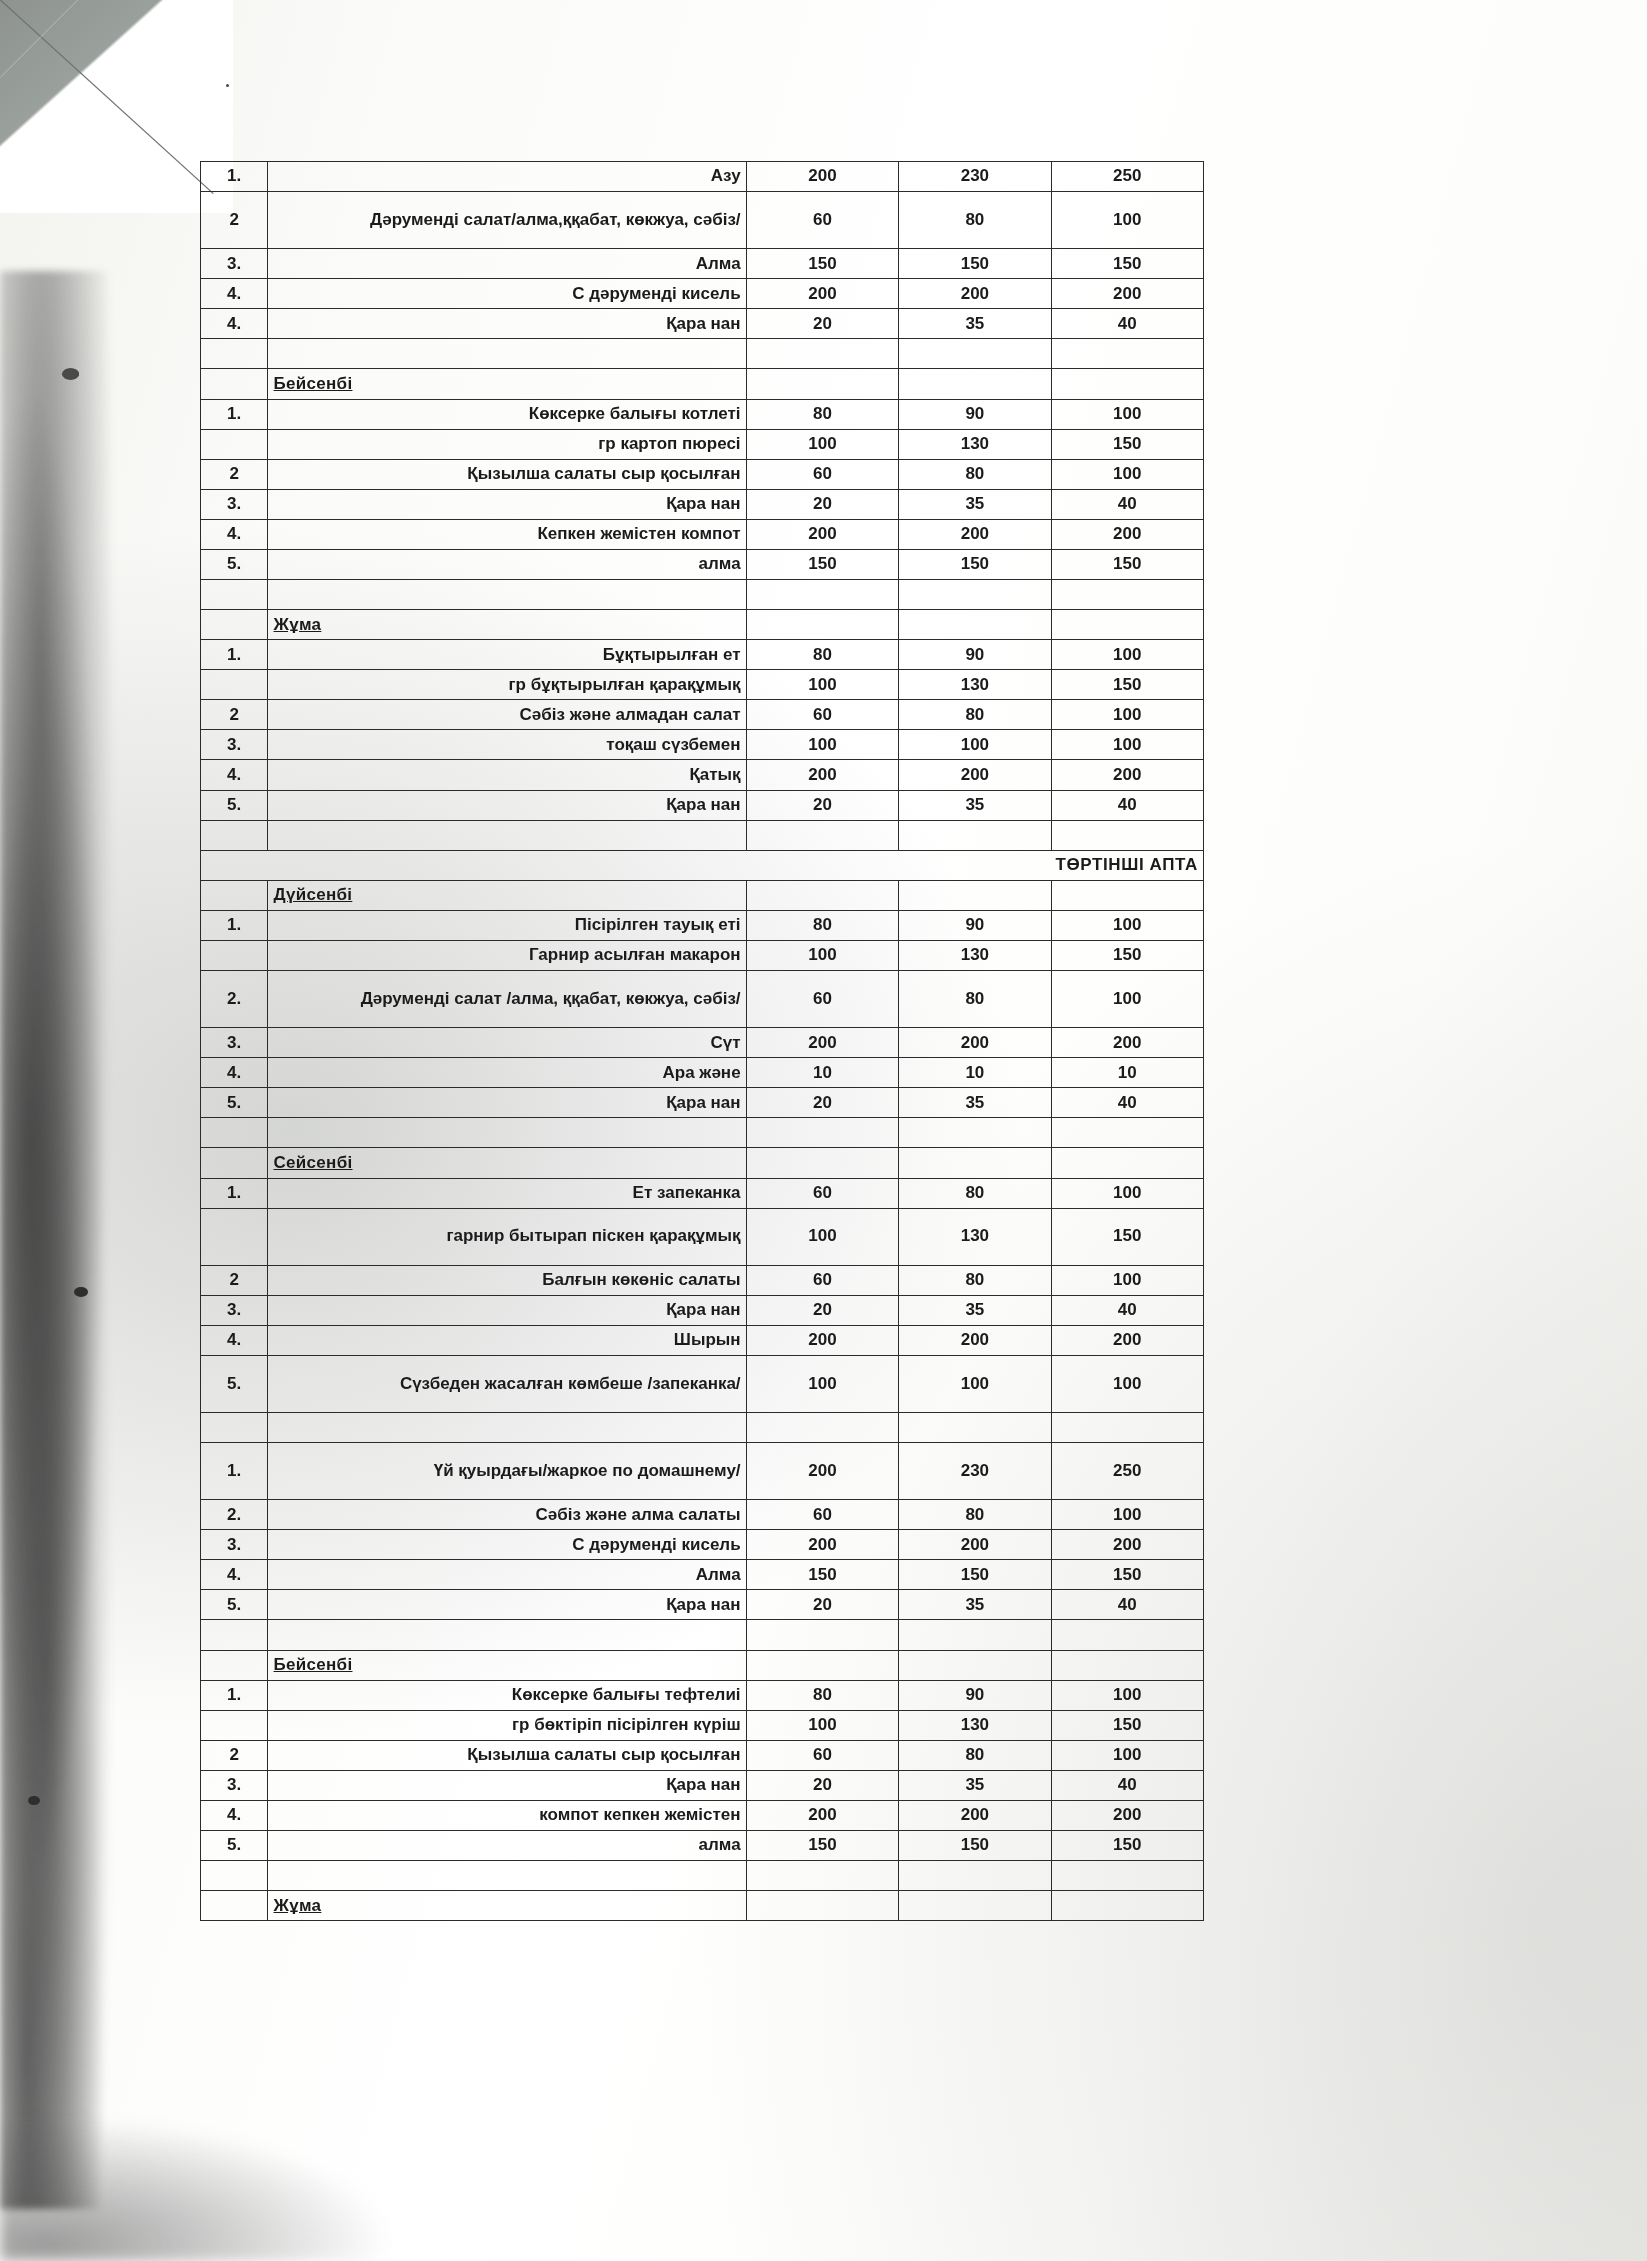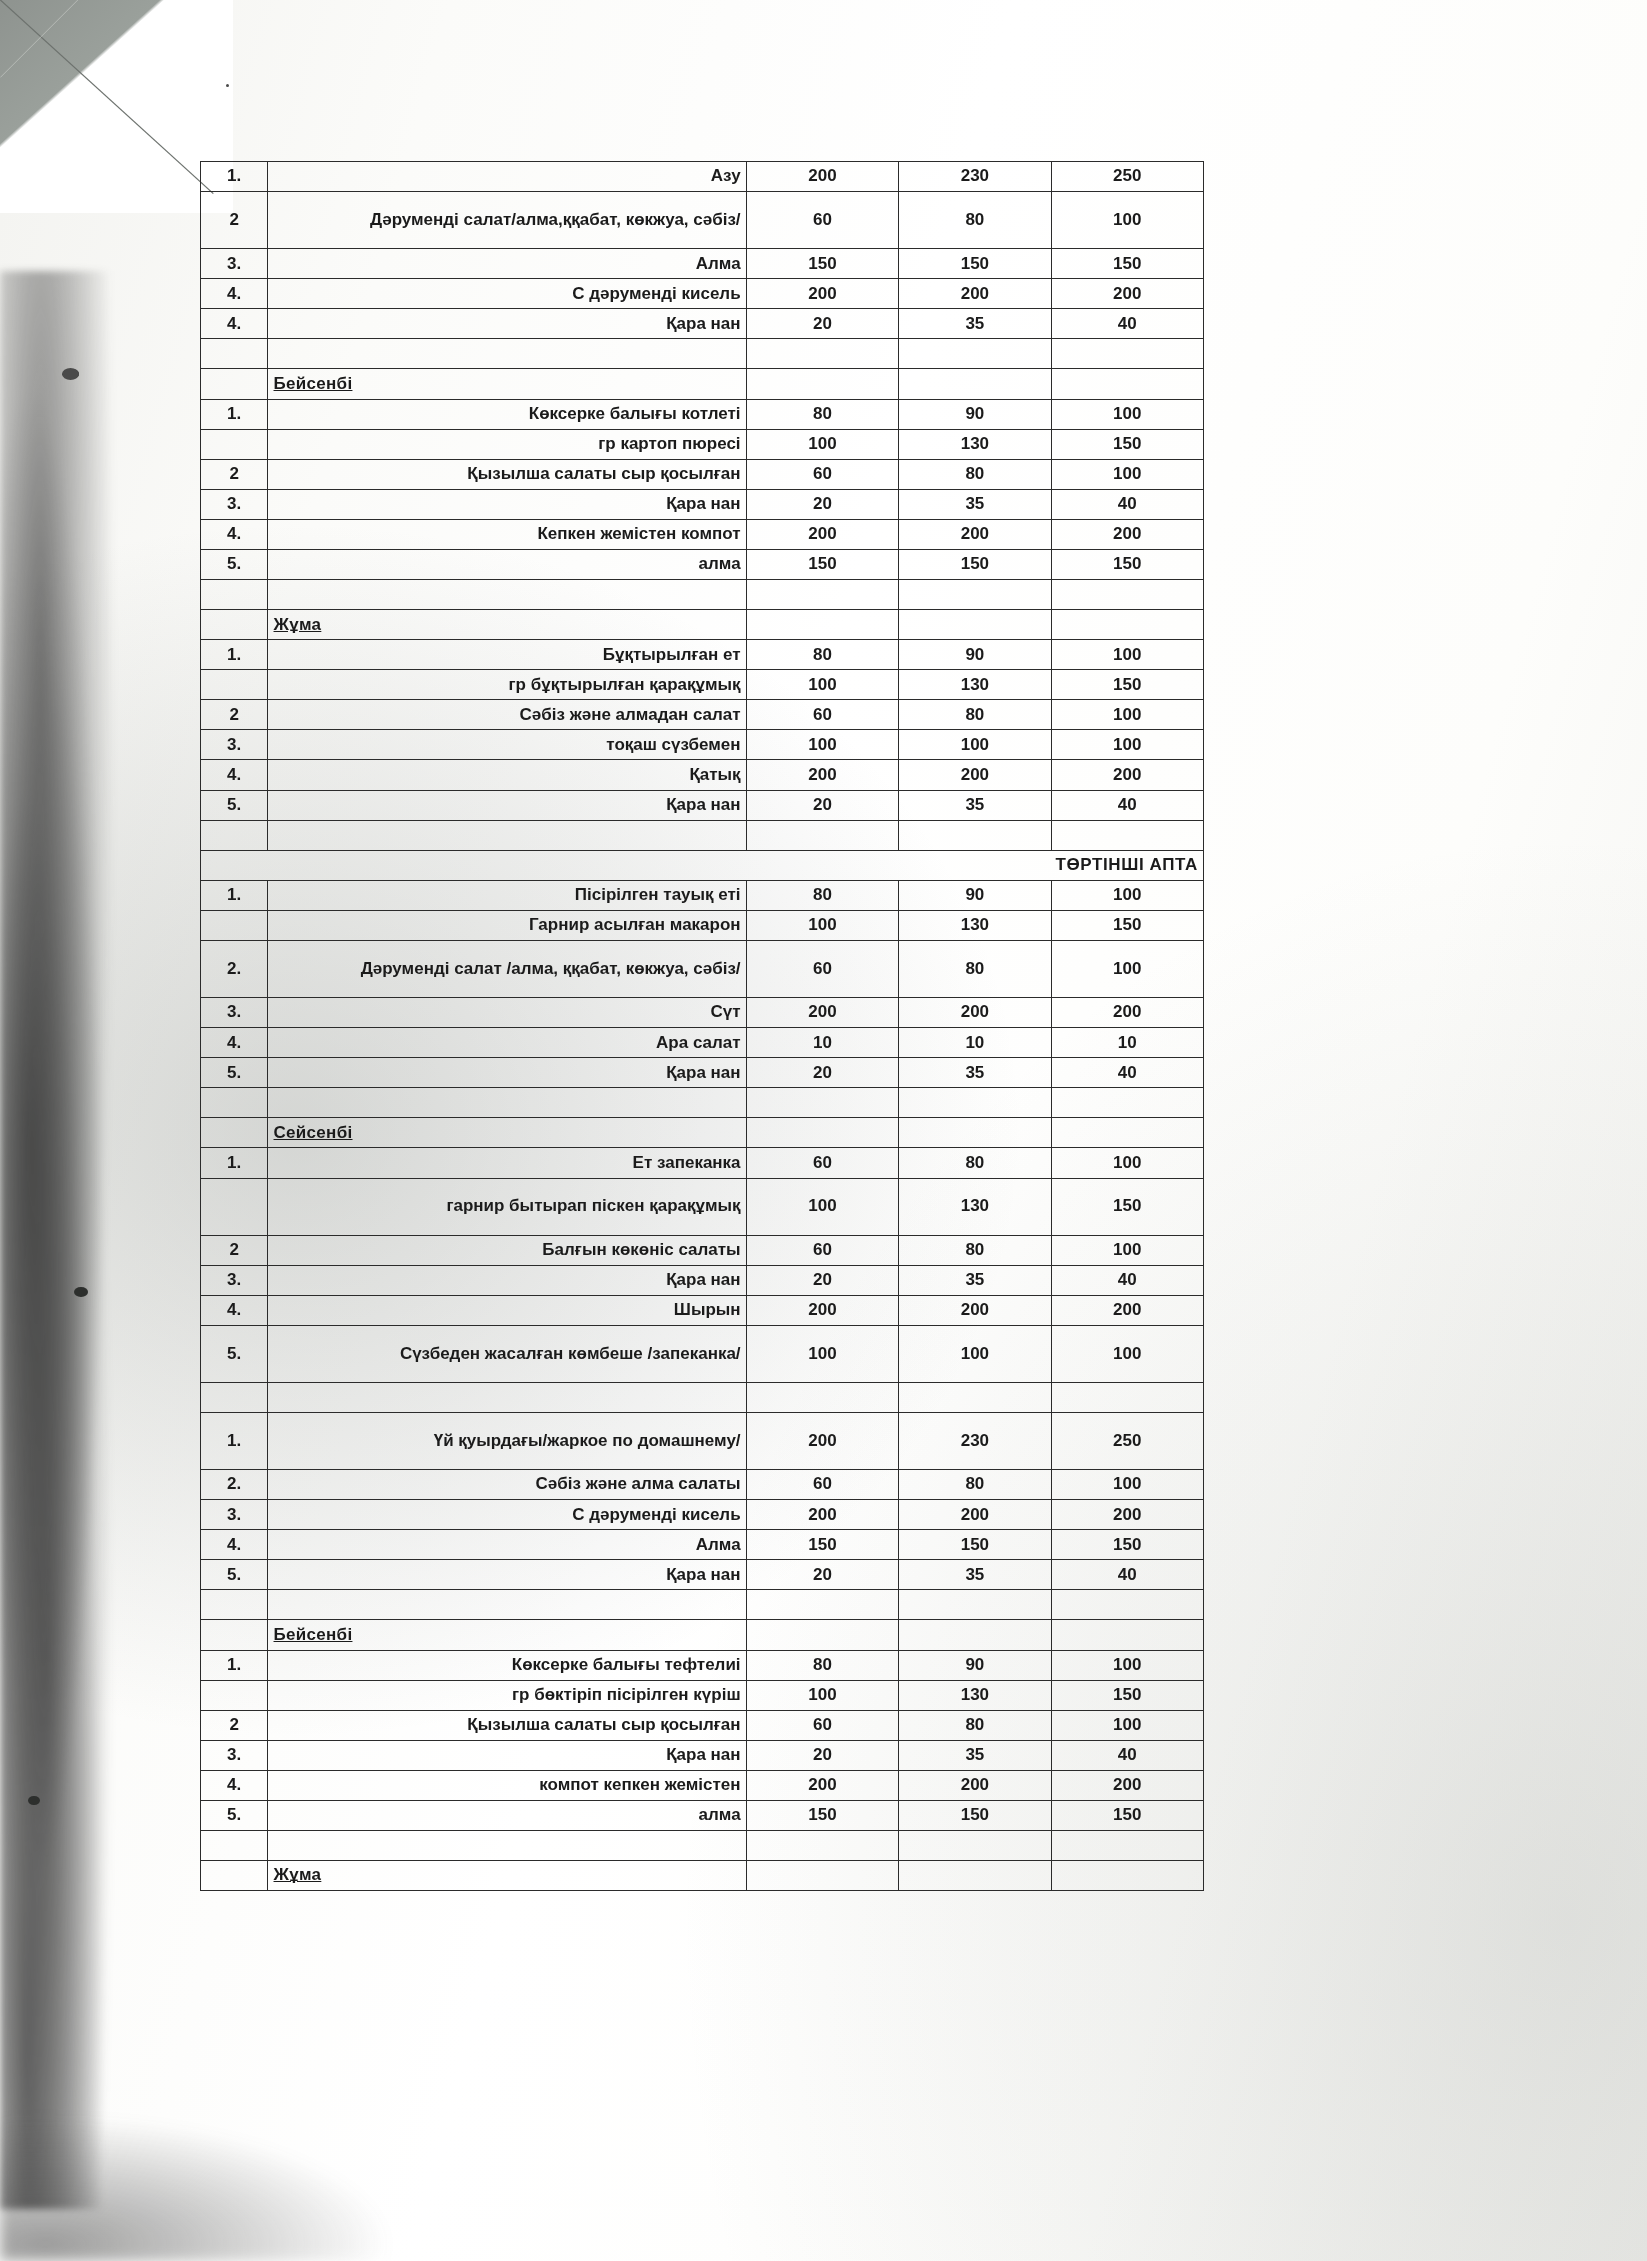--- a/index.html
+++ b/index.html
@@ -297,20 +297,27 @@
             <td>&nbsp;</td>
             <td>&nbsp;</td>
             <td>&nbsp;</td>
             <td>&nbsp;</td>
             <td>&nbsp;</td>
           </tr>
           <tr>
             <td class="week" colspan="5">ТӨРТІНШІ АПТА</td>
           </tr>
           <tr>
+            <td>&nbsp;</td>
+            <td class="day">Дүйсенбі</td>
+            <td>&nbsp;</td>
+            <td>&nbsp;</td>
+            <td>&nbsp;</td>
+          </tr>
+          <tr>
             <td class="num">1.</td>
             <td class="name">Пісірілген тауық еті</td>
             <td class="val">80</td>
             <td class="val">90</td>
             <td class="val">100</td>
           </tr>
           <tr>
             <td class="num">&nbsp;</td>
             <td class="name">Гарнир асылған макарон</td>
             <td class="val">100</td>
@@ -326,21 +333,21 @@
           </tr>
           <tr>
             <td class="num">3.</td>
             <td class="name">Сүт</td>
             <td class="val">200</td>
             <td class="val">200</td>
             <td class="val">200</td>
           </tr>
           <tr>
             <td class="num">4.</td>
-            <td class="name">Ара салат</td>
+            <td class="name">Ара және</td>
             <td class="val">10</td>
             <td class="val">10</td>
             <td class="val">10</td>
           </tr>
           <tr>
             <td class="num">5.</td>
             <td class="name">Қара нан</td>
             <td class="val">20</td>
             <td class="val">35</td>
             <td class="val">40</td>

